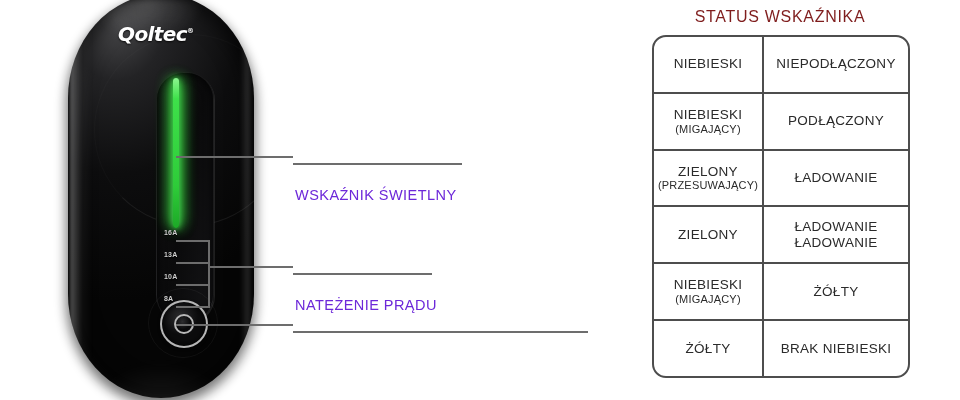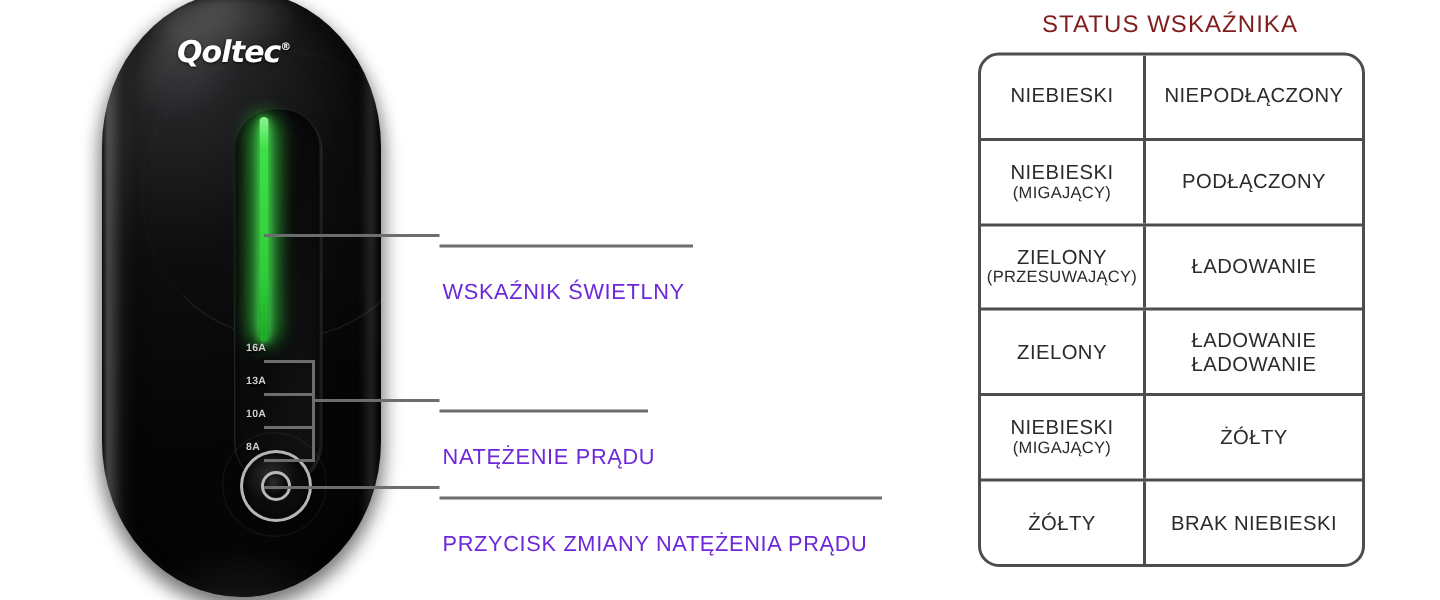--- a/index.html
+++ b/index.html
@@ -172,21 +172,20 @@
   <div class="lead" style="left:176px;top:262px;width:34px;"></div>
   <div class="lead" style="left:176px;top:284px;width:34px;"></div>
   <div class="lead" style="left:176px;top:306px;width:34px;"></div>
   <div class="tick" style="left:208px;top:240px;height:68px;"></div>
   <div class="lead" style="left:208px;top:266px;width:85px;"></div>
   <div class="lead" style="left:293px;top:273px;width:139px;"></div>
   <div class="callout" style="left:295px;top:249px;">NATĘŻENIE PRĄDU</div>
 
   <div class="lead" style="left:176px;top:324px;width:117px;"></div>
   <div class="lead" style="left:293px;top:331px;width:295px;"></div>
-  <div class="callout" style="left:295px;top:307px;">PRZYCISK ZMIANY NATĘŻENIA PRĄDU</div>
 
   <div class="tbl-title">STATUS WSKAŹNIKA</div>
 
   <div class="tbl">
 
     <div class="trow">
       <div class="tcell c1">
         <span class="cmain">NIEBIESKI</span>
       </div>
       <div class="tcell c2">

